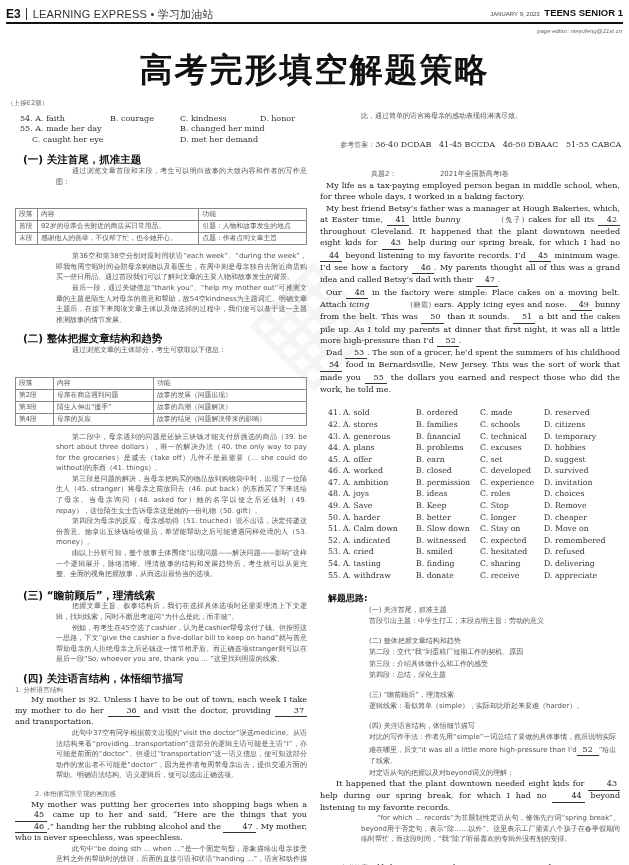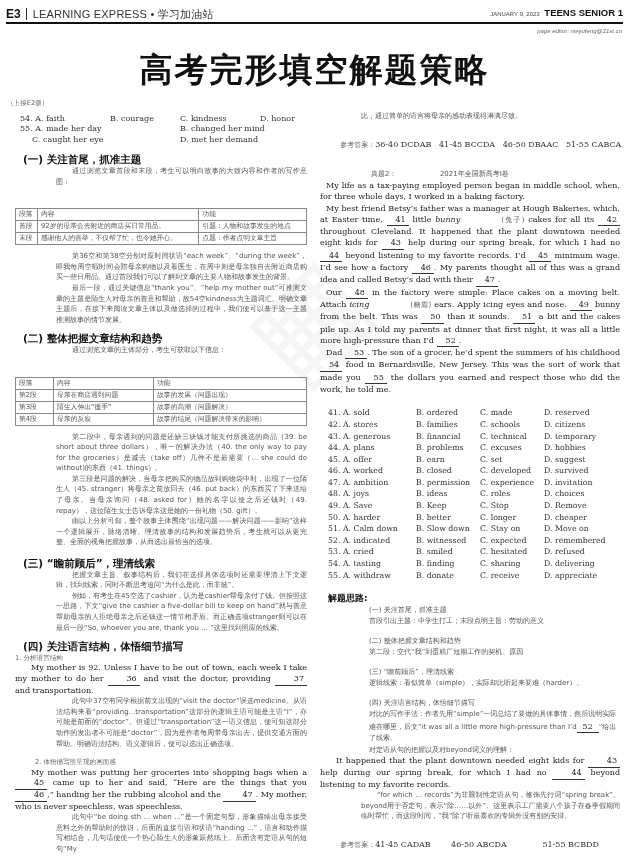--- a/index.html
+++ b/index.html
@@ -114,20 +114,21 @@
     </tr>
     <tr>
       <td>第4段</td>
       <td>母亲的反应</td>
       <td>故事的结尾（问题解决带来的影响）</td>
     </tr>
   </tbody>
     </table>
   <p class="cn para">第二段中，母亲遇到的问题是还缺三块钱才能支付所挑选的商品（39. be short about three dollars），唯一的解决办法（40. the only way to pay for the groceries）是减去（take off）几件不是最需要（... she could do without)的东西（41. things）。</p>
   <p class="cn para">第三段是问题的解决，当母亲把购买的物品放到购物袋中时，出现了一位陌生人（45. stranger）将母亲之前放回去（46. put back）的东西买了下来送给了母亲。当母亲询问（48. asked for）她的名字以便之后还钱时（49. repay），这位陌生女士告诉母亲这是她的一份礼物（50. gift）。</p>
+  <p class="cn para">第四段为母亲的反应，母亲感动得（51. touched）说不出话，决定传递这份善意。她拿出五块钱给收银员，希望能帮助之后可能遭遇同样处境的人（53. money）。</p>
   <p class="cn para">由以上分析可知，整个故事主体围绕“出现问题——解决问题——影响”这样一个逻辑展开，脉络清晰。理清故事的结构和发展趋势后，考生就可以从更完整、全面的视角把握故事，从而选出最恰当的选项。</p>
 
   <h2 class="sec-h" style="margin-top:10px;">(三) “瞻前顾后”，理清线索</h2>
   <p class="cn para">把握文章主旨、叙事结构后，我们在选择具体选项时还需要理清上下文逻辑，找到线索，同时不断思考追问“为什么是此，而非彼”。</p>
   <p class="cn para">例如，有考生在45空选了cashier，认为是cashier帮母亲付了钱。但按照这一思路，下文“give the cashier a five-dollar bill to keep on hand”就与善意帮助母亲的人拒绝母亲之后还钱这一情节相矛盾。而正确选项stranger则可以在最后一段“So, whoever you are, thank you ... ”这里找到照应的线索。</p>
 
   <h2 class="sec-h">(四) 关注语言结构，体悟细节描写</h2>
   <p class="small">1. 分析语言结构</p>
   <p class="en para">
     <span>My mother is 92. Unless I have to be out of town, each week I take my mother to do her</span>
@@ -264,20 +265,22 @@
       <span>D. appreciate</span>
     </div>
 
   <h3 class="sec-h" style="margin:12px 0 1px 8px;font-size:9px;">解题思路:</h3>
   <div class="cn" style="margin-left:8px;line-height:11.5px;">
     <p>(一) 关注首尾，抓准主题</p>
     <p>首段引出主题：中学生打工；末段点明主旨：劳动的意义</p>
     <div class="gap"></div>
     <p>(二) 整体把握文章结构和趋势</p>
     <p>第二段：交代“我”到蛋糕厂短期工作的契机、原因</p>
+    <p>第三段：介绍具体做什么和工作的感受</p>
+    <p>第四段：总结，深化主题</p>
     <div class="gap"></div>
     <p>(三) “瞻前顾后”，理清线索</p>
     <p>逻辑线索：看似简单（simple），实际却比听起来要难（harder）。</p>
     <div class="gap"></div>
     <p>(四) 关注语言结构，体悟细节描写</p>
     <p>
       <span>对比的写作手法：作者先用“simple”一词总结了要做的具体事情，然后说明实际难在哪里，后文“it was all a little more high-pressure than I’d</span><span class="blank en">52</span><span>”给出了线索。</span>
     </p>
     <p>对定语从句的把握以及对beyond词义的理解：</p>
   </div>

